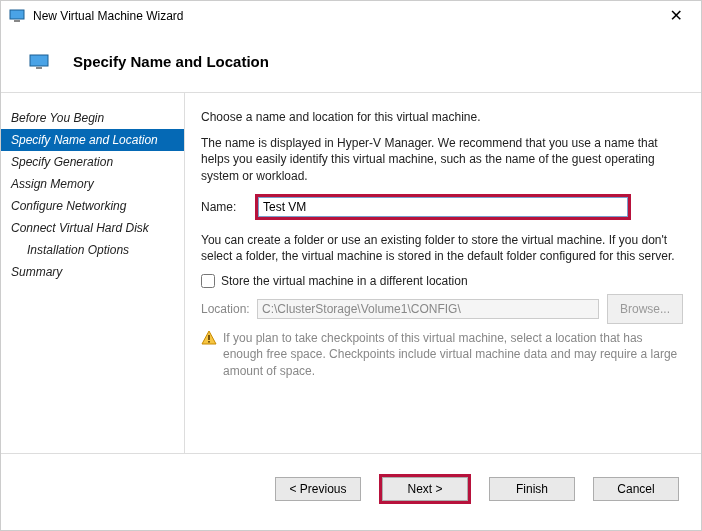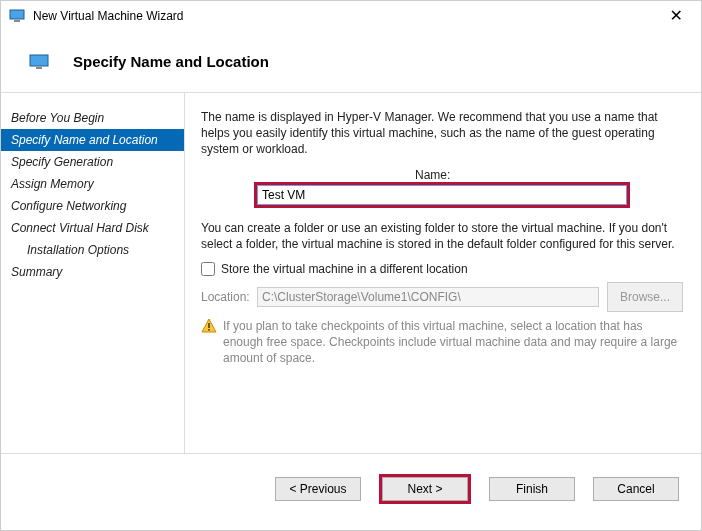--- a/index.html
+++ b/index.html
@@ -75,21 +75,20 @@
     flex: 1;
     padding: 16px 18px 10px 16px;
     font-size: 12px;
     color: #222;
   }
   .content p { margin: 0 0 10px 0; line-height: 1.35; }
   .name-row {
     display: flex;
     align-items: center;
     margin: 8px 0 12px 0;
-    flex-direction: column;
   }
   .name-row label { width: 54px; }
   .name-row .inputwrap {
     border: 3px solid #b7123c;
     display: inline-block;
   }
   .name-row input {
     width: 370px;
     height: 20px;
     border: 1px solid #7a9ecc;
@@ -196,20 +195,21 @@
     <div class="step active">Specify Name and Location</div>
     <div class="step">Specify Generation</div>
     <div class="step">Assign Memory</div>
     <div class="step">Configure Networking</div>
     <div class="step">Connect Virtual Hard Disk</div>
     <div class="step sub">Installation Options</div>
     <div class="step">Summary</div>
   </div>
 
   <div class="content">
+    <p>Choose a name and location for this virtual machine.</p>
     <p>The name is displayed in Hyper-V Manager. We recommend that you use a name that helps you easily identify this virtual machine, such as the name of the guest operating system or workload.</p>
 
     <div class="name-row">
       <label>Name:</label>
       <span class="inputwrap">
         <input type="text" value="Test VM" style="">
       </span>
     </div>
 
     <p>You can create a folder or use an existing folder to store the virtual machine. If you don't select a folder, the virtual machine is stored in the default folder configured for this server.</p>

